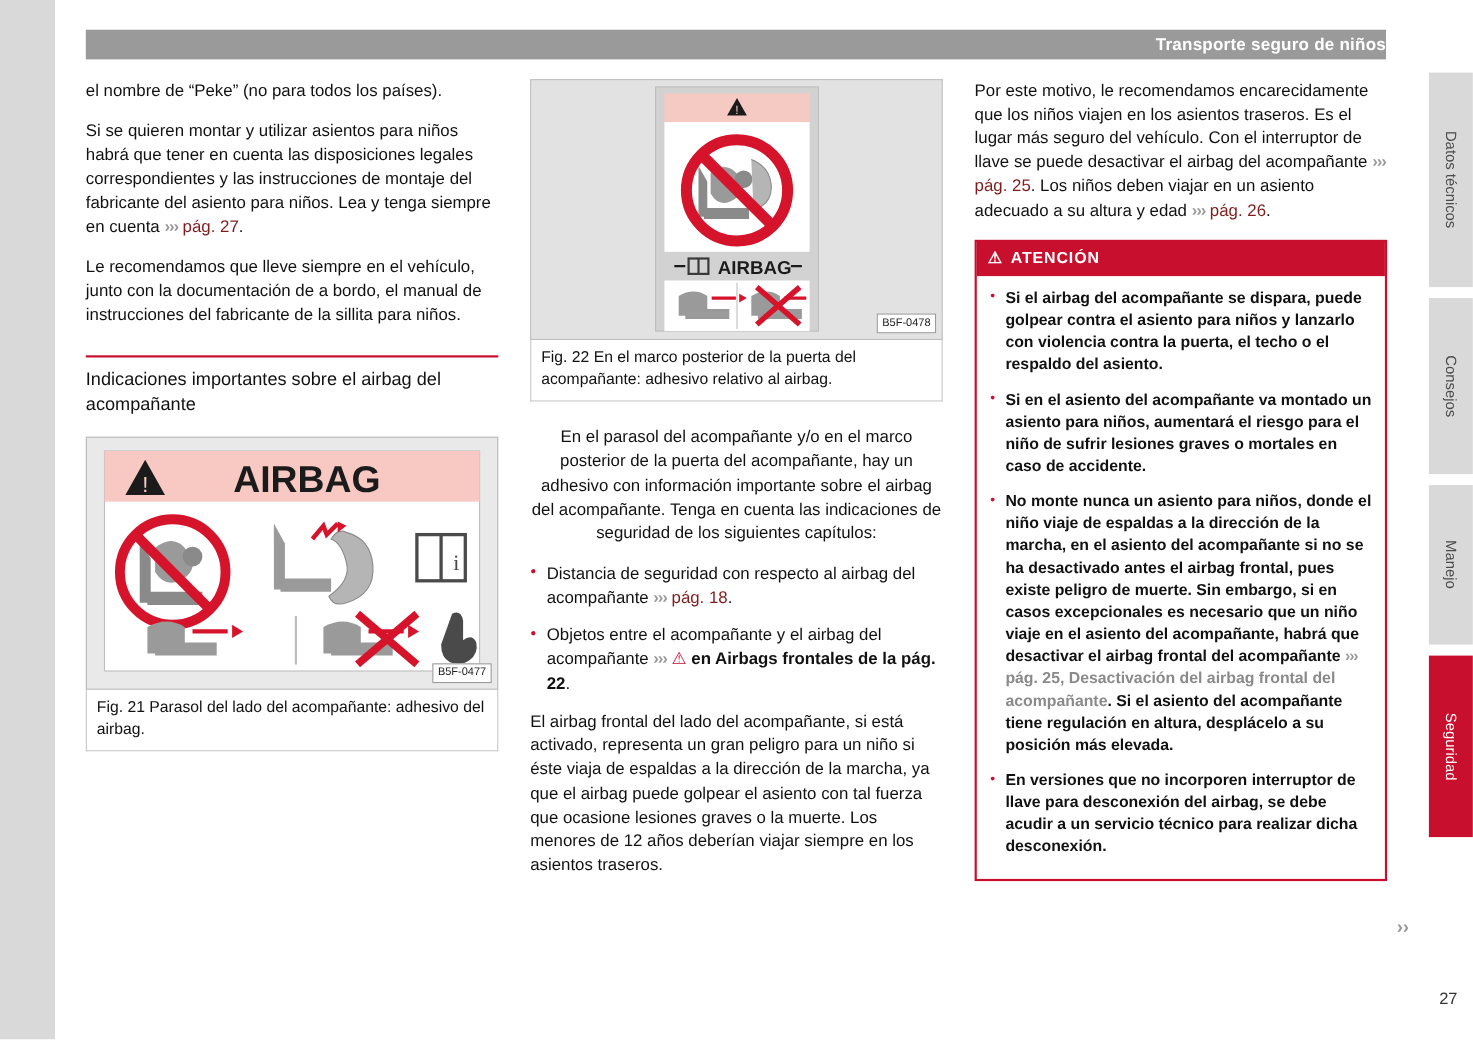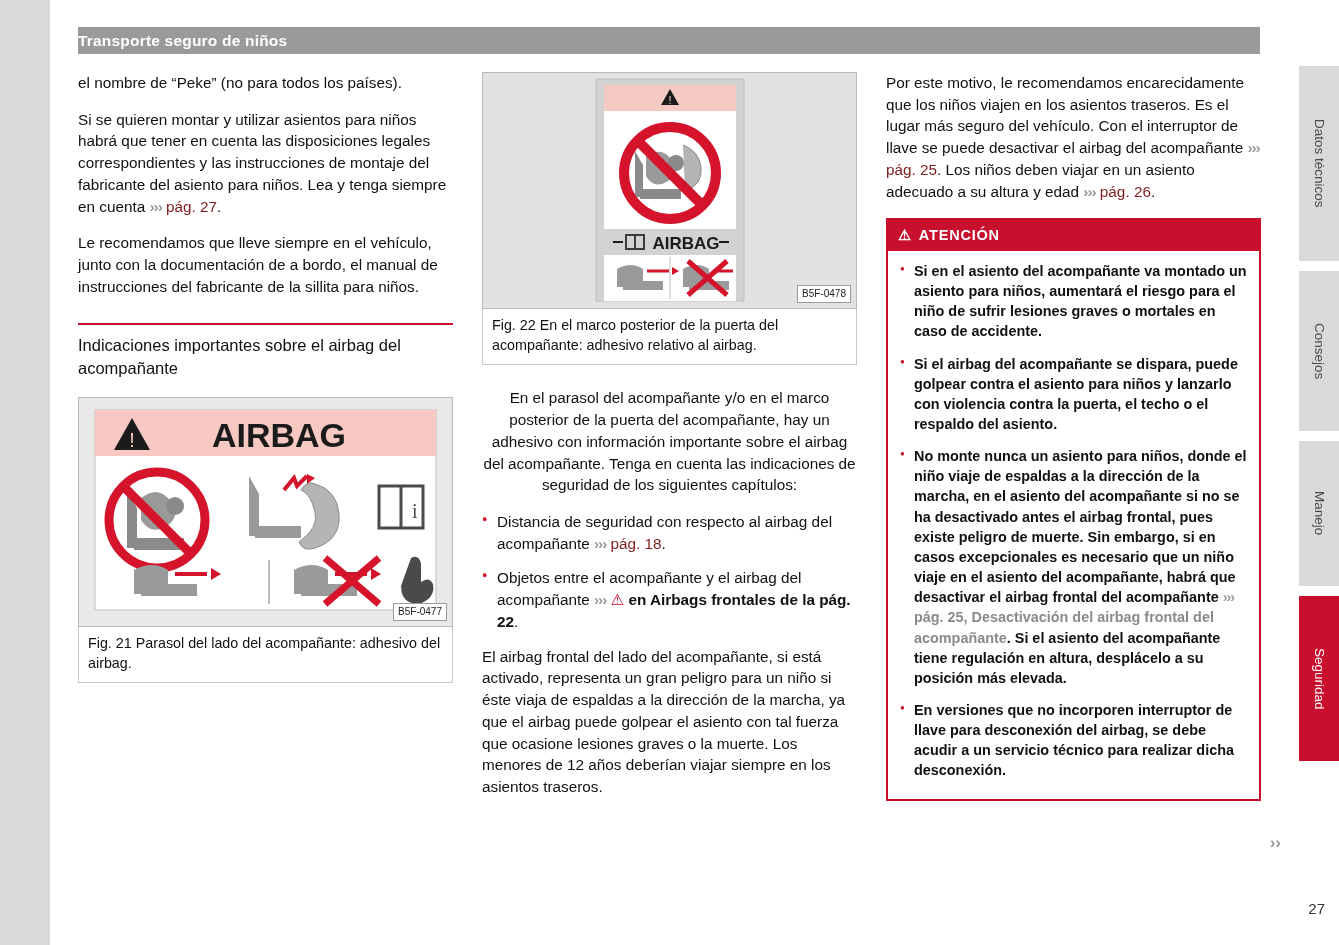--- a/index.html
+++ b/index.html
@@ -19,21 +19,21 @@
   .page-sheet {
     position:absolute; left:50px; top:0; width:1289px; height:945px;
     background:#ffffff;
   }
   
   .header-bar {
     position:absolute; left:78px; top:27px; width:1182px; height:27px;
     background:#9a9a9a;
     color:#ffffff;
     font-size:15.5px; font-weight:bold;
-    display:flex; align-items:center; justify-content:flex-start;
+    display:flex; align-items:center; justify-content:flex-end;
     letter-spacing:0.2px;
   }
   
   .side-tabs {
     position:absolute; right:0; top:66px; width:50px; height:820px;
   }
   .side-tab {
     position:absolute; right:0; width:40px;
     background:#d9d9d9;
     color:#4a4a4a;
@@ -276,21 +276,21 @@
 
 <div class="col col3">
   <p><span>Por este motivo, le recomendamos encarecidamente que los niños viajen en los asientos traseros. Es el lugar más seguro del vehículo. Con el interruptor de llave se puede desactivar el airbag del acompañante </span><span class="ref-arrow">›››</span><span class="ref"> pág. 25</span><span>. Los niños deben viajar en un asiento adecuado a su altura y edad </span><span class="ref-arrow">›››</span><span class="ref"> pág. 26</span><span>.</span></p>
 
   <div class="warn-box">
     <div class="warn-head">
       <span>⚠</span>
       <span>ATENCIÓN</span>
     </div>
     <div class="warn-body">
+      <div class="bullet">Si el airbag del acompañante se dispara, puede golpear contra el asiento para niños y lanzarlo con violencia contra la puerta, el techo o el respaldo del asiento.</div>
       <div class="bullet">Si en el asiento del acompañante va montado un asiento para niños, aumentará el riesgo para el niño de sufrir lesiones graves o mortales en caso de accidente.</div>
-      <div class="bullet">Si el airbag del acompañante se dispara, puede golpear contra el asiento para niños y lanzarlo con violencia contra la puerta, el techo o el respaldo del asiento.</div>
       <div class="bullet">
         <span>No monte nunca un asiento para niños, donde el niño viaje de espaldas a la dirección de la marcha, en el asiento del acompañante si no se ha desactivado antes el airbag frontal, pues existe peligro de muerte. Sin embargo, si en casos excepcionales es necesario que un niño viaje en el asiento del acompañante, habrá que desactivar el airbag frontal del acompañante </span><span class="ref-arrow">›››</span><span style="color:#8a8a8a;"> pág. 25, Desactivación del airbag frontal del acompañante</span><span>. Si el asiento del acompañante tiene regulación en altura, desplácelo a su posición más elevada.</span>
       </div>
       <div class="bullet">En versiones que no incorporen interruptor de llave para desconexión del airbag, se debe acudir a un servicio técnico para realizar dicha desconexión.</div>
     </div>
   </div>
 </div>
 
 </body></html>

